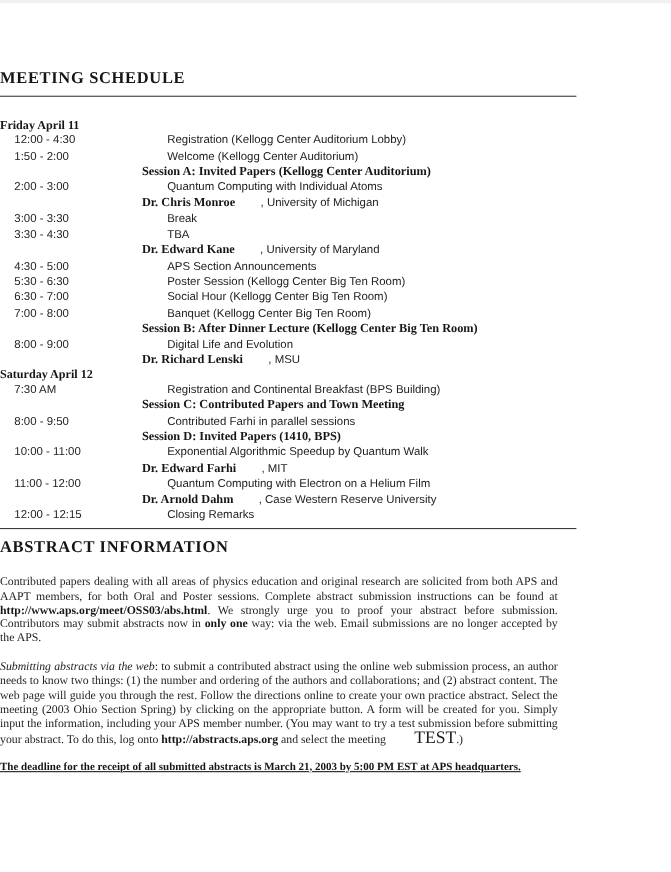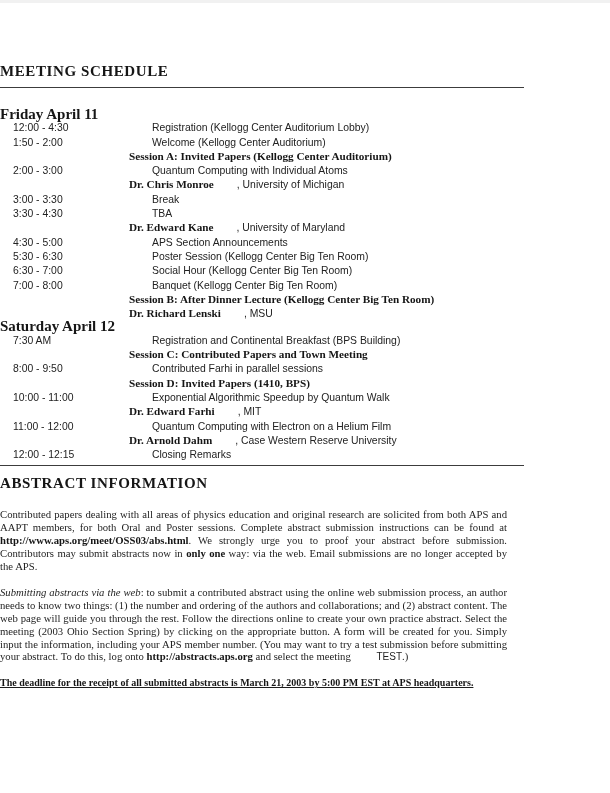--- a/index.html
+++ b/index.html
@@ -19,42 +19,42 @@
   .section-heading.second { margin-top:8px; }
   .rule {
     border:none; height:0; border-top:1.5px solid #3c3c3c;
     margin:6px 0 0 0; width:524px;
   }
   .rule.second { margin-top:4px; }
 
   .schedule { margin-top:20px; }
   .day-label {
     font-family:"Liberation Serif", serif; font-weight:bold;
-    font-size:15px; line-height:12.3px; color:#161616;
+    font-size:11px; line-height:12.3px; color:#161616;
   }
   .sched-row { line-height:12.3px; white-space:nowrap; }
   .sched-time {
     display:inline-block; width:116px; margin-left:13px;
     font-family:"Liberation Sans", sans-serif; font-size:10.4px; color:#222222;
     vertical-align:baseline;
   }
   .sched-desc { font-family:"Liberation Sans", sans-serif; font-size:10.4px; color:#222222; }
 
   .t-sans   { font-family:"Liberation Sans", sans-serif; font-size:10.4px;padding-left:23px; }
   .t-serif  { font-family:"Liberation Serif", serif; }
   .t-bold-serif   { font-family:"Liberation Serif", serif; font-weight:bold; color:#161616; }
   .t-italic-serif { font-family:"Liberation Serif", serif; font-style:italic; }
   .sched-desc .t-bold-serif { font-size:11.2px; }
 
   .paragraphs { margin-top:15px; }
   .paragraphs p {
     width:507px; margin:0 0 13px 0; text-align:justify;
     font-size:10.7px; line-height:12.9px; color:#1d1d1d;
   }
-  .paragraphs p .t-sans { font-size:10px; }
+  .paragraphs p .t-sans { font-size:16px;font-family:Liberation Serif, serif; }
   .paragraphs p.deadline { font-size:10px;text-decoration:underline; }
 </style>
 </head>
 <body>
 
 <div class="top-strip"></div>
 
 <div class="content">
   <h1 class="section-heading">MEETING SCHEDULE</h1>
   <hr class="rule">
@@ -68,20 +68,21 @@
         <div class="sched-row"><span class="sched-time">2:00 - 3:00</span><span class="sched-desc"><span class="t-sans">Quantum Computing with Individual Atoms</span></span></div>
         <div class="sched-row"><span class="sched-time"></span><span class="sched-desc"><span class="t-bold-serif">Dr. Chris Monroe</span><span class="t-sans">, University of Michigan</span></span></div>
         <div class="sched-row"><span class="sched-time">3:00 - 3:30</span><span class="sched-desc"><span class="t-sans">Break</span></span></div>
         <div class="sched-row"><span class="sched-time">3:30 - 4:30</span><span class="sched-desc"><span class="t-sans">TBA</span></span></div>
         <div class="sched-row"><span class="sched-time"></span><span class="sched-desc"><span class="t-bold-serif">Dr. Edward Kane</span><span class="t-sans">, University of Maryland</span></span></div>
         <div class="sched-row"><span class="sched-time">4:30 - 5:00</span><span class="sched-desc"><span class="t-sans">APS Section Announcements</span></span></div>
         <div class="sched-row"><span class="sched-time">5:30 - 6:30</span><span class="sched-desc"><span class="t-sans">Poster Session (Kellogg Center Big Ten Room)</span></span></div>
         <div class="sched-row"><span class="sched-time">6:30 - 7:00</span><span class="sched-desc"><span class="t-sans">Social Hour (Kellogg Center Big Ten Room)</span></span></div>
         <div class="sched-row"><span class="sched-time">7:00 - 8:00</span><span class="sched-desc"><span class="t-sans">Banquet (Kellogg Center Big Ten Room)</span></span></div>
         <div class="sched-row"><span class="sched-time"></span><span class="sched-desc"><span class="t-bold-serif">Session B: After Dinner Lecture (Kellogg Center Big Ten Room)</span></span></div>
+        <div class="sched-row"><span class="sched-time">8:00 - 9:00</span><span class="sched-desc"><span class="t-sans">Digital Life and Evolution</span></span></div>
         <div class="sched-row"><span class="sched-time"></span><span class="sched-desc"><span class="t-bold-serif">Dr. Richard Lenski</span><span class="t-sans">, MSU</span></span></div>
       </div>
       <div>
         <div class="day-label">Saturday April 12</div>
         <div class="sched-row"><span class="sched-time">7:30 AM</span><span class="sched-desc"><span class="t-sans">Registration and Continental Breakfast (BPS Building)</span></span></div>
         <div class="sched-row"><span class="sched-time"></span><span class="sched-desc"><span class="t-bold-serif">Session C: Contributed Papers and Town Meeting</span></span></div>
         <div class="sched-row"><span class="sched-time">8:00 - 9:50</span><span class="sched-desc"><span class="t-sans">Contributed Farhi in parallel sessions</span></span></div>
         <div class="sched-row"><span class="sched-time"></span><span class="sched-desc"><span class="t-bold-serif">Session D: Invited Papers (1410, BPS)</span></span></div>
         <div class="sched-row"><span class="sched-time">10:00 - 11:00</span><span class="sched-desc"><span class="t-sans">Exponential Algorithmic Speedup by Quantum Walk</span></span></div>
         <div class="sched-row"><span class="sched-time"></span><span class="sched-desc"><span class="t-bold-serif">Dr. Edward Farhi</span><span class="t-sans">, MIT</span></span></div>

